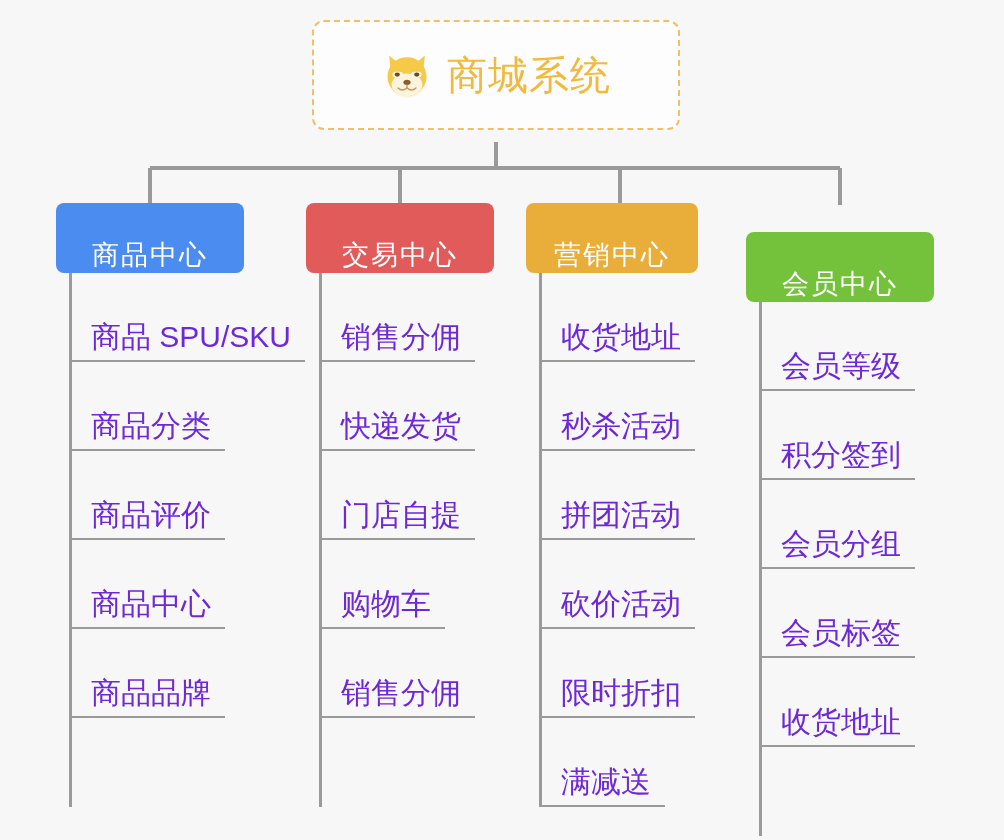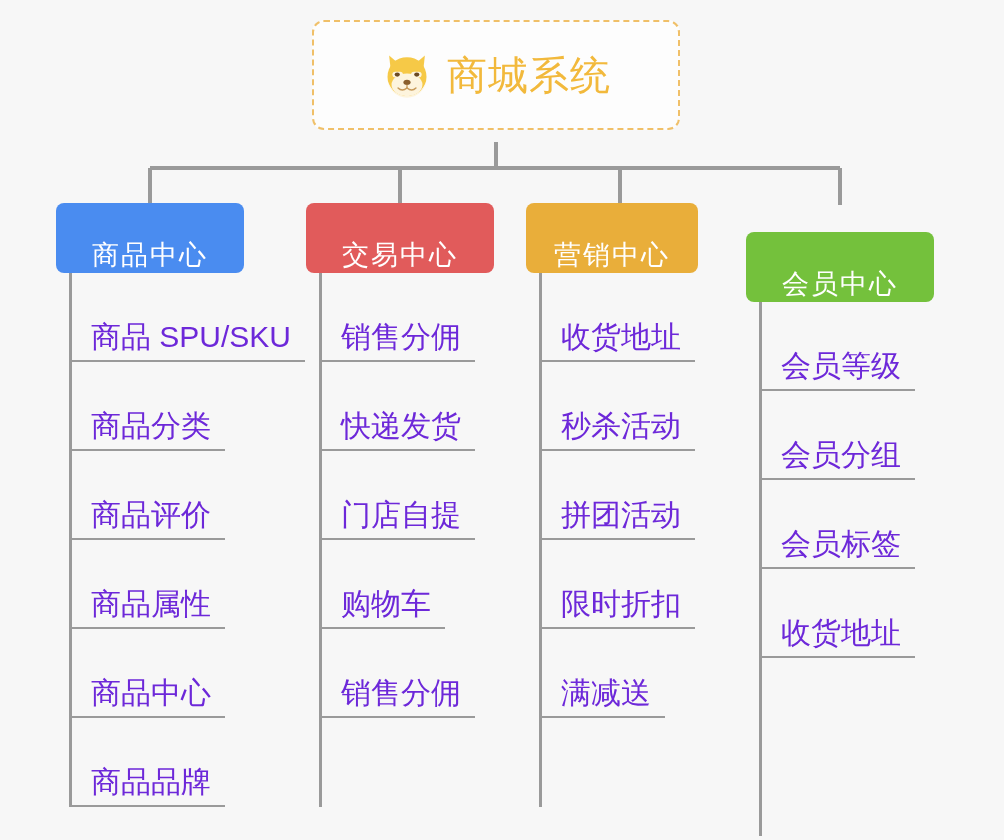--- a/index.html
+++ b/index.html
@@ -167,25 +167,20 @@
             <span class="leaf-label">商品分类</span>
           </div>
         </div>
         <div class="leaf">
           <div class="leaf-inner">
             <span class="leaf-label">商品评价</span>
           </div>
         </div>
         <div class="leaf">
           <div class="leaf-inner">
-            <span class="leaf-label">商品属性</span>
-          </div>
-        </div>
-        <div class="leaf">
-          <div class="leaf-inner">
             <span class="leaf-label">商品中心</span>
           </div>
         </div>
         <div class="leaf">
           <div class="leaf-inner">
             <span class="leaf-label">商品品牌</span>
           </div>
         </div>
       </div>
     </div>
@@ -238,20 +233,25 @@
             <span class="leaf-label">秒杀活动</span>
           </div>
         </div>
         <div class="leaf">
           <div class="leaf-inner">
             <span class="leaf-label">拼团活动</span>
           </div>
         </div>
         <div class="leaf">
           <div class="leaf-inner">
+            <span class="leaf-label">砍价活动</span>
+          </div>
+        </div>
+        <div class="leaf">
+          <div class="leaf-inner">
             <span class="leaf-label">限时折扣</span>
           </div>
         </div>
         <div class="leaf">
           <div class="leaf-inner">
             <span class="leaf-label">满减送</span>
           </div>
         </div>
       </div>
     </div>
@@ -261,20 +261,25 @@
       </div>
       <div class="trunk" style="left: 13px; top: 70px; height: 534px;"></div>
       <div class="leaf-list">
         <div class="leaf">
           <div class="leaf-inner">
             <span class="leaf-label">会员等级</span>
           </div>
         </div>
         <div class="leaf">
           <div class="leaf-inner">
+            <span class="leaf-label">积分签到</span>
+          </div>
+        </div>
+        <div class="leaf">
+          <div class="leaf-inner">
             <span class="leaf-label">会员分组</span>
           </div>
         </div>
         <div class="leaf">
           <div class="leaf-inner">
             <span class="leaf-label">会员标签</span>
           </div>
         </div>
         <div class="leaf">
           <div class="leaf-inner">

